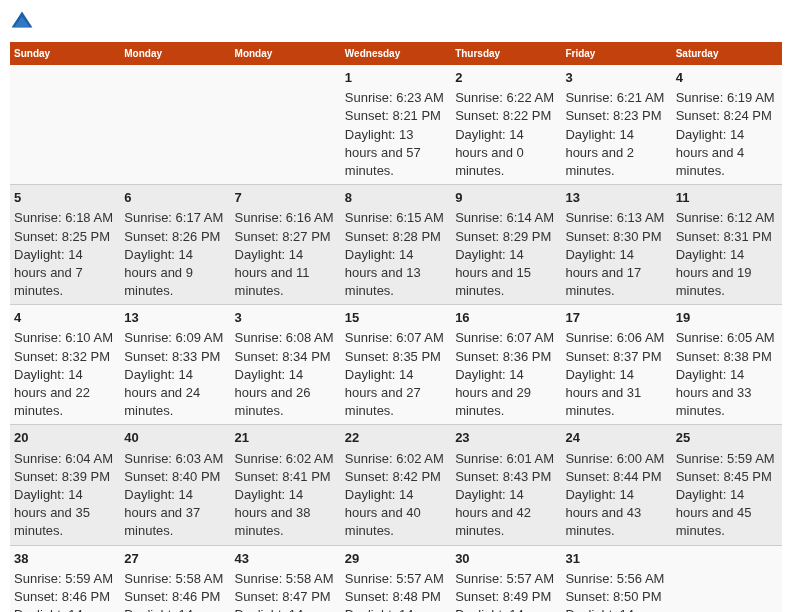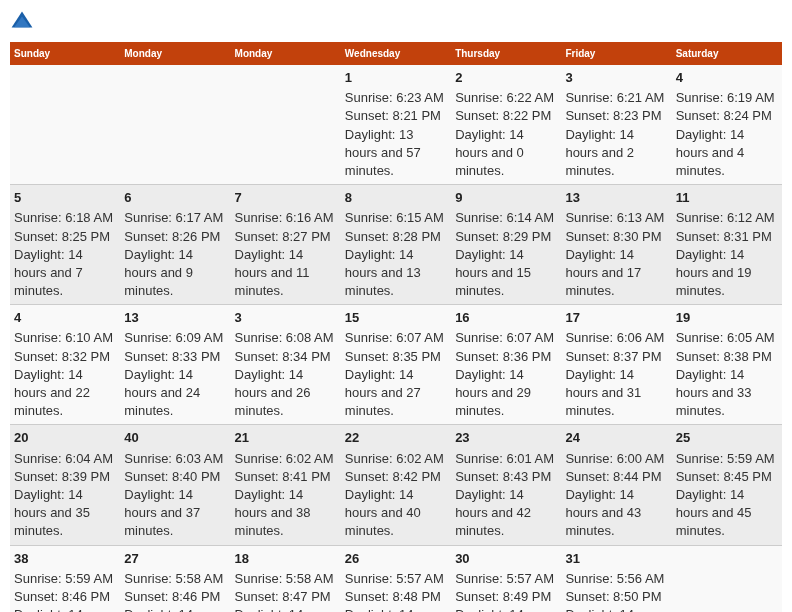--- a/index.html
+++ b/index.html
@@ -239,25 +239,25 @@
       <tr>
         <td>
           <span class="day-number">38</span>
           <div class="day-info">Sunrise: 5:59 AM<br>Sunset: 8:46 PM<br>Daylight: 14 hours and 46 minutes.</div>
         </td>
         <td>
           <span class="day-number">27</span>
           <div class="day-info">Sunrise: 5:58 AM<br>Sunset: 8:46 PM<br>Daylight: 14 hours and 48 minutes.</div>
         </td>
         <td>
-          <span class="day-number">18</span>
+          <span class="day-number">43</span>
           <div class="day-info">Sunrise: 5:58 AM<br>Sunset: 8:47 PM<br>Daylight: 14 hours and 49 minutes.</div>
         </td>
         <td>
-          <span class="day-number">26</span>
+          <span class="day-number">29</span>
           <div class="day-info">Sunrise: 5:57 AM<br>Sunset: 8:48 PM<br>Daylight: 14 hours and 50 minutes.</div>
         </td>
         <td>
           <span class="day-number">30</span>
           <div class="day-info">Sunrise: 5:57 AM<br>Sunset: 8:49 PM<br>Daylight: 14 hours and 52 minutes.</div>
         </td>
         <td>
           <span class="day-number">31</span>
           <div class="day-info">Sunrise: 5:56 AM<br>Sunset: 8:50 PM<br>Daylight: 14 hours and 53 minutes.</div>
         </td>

